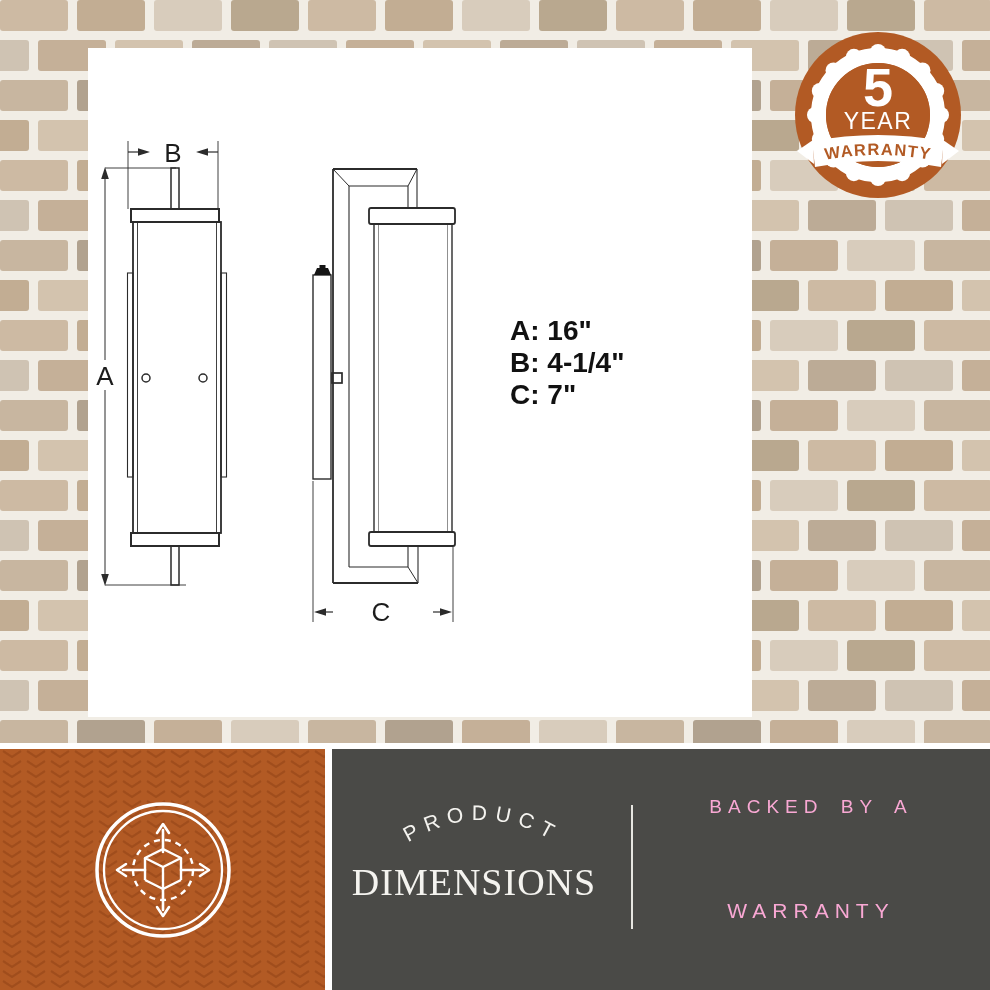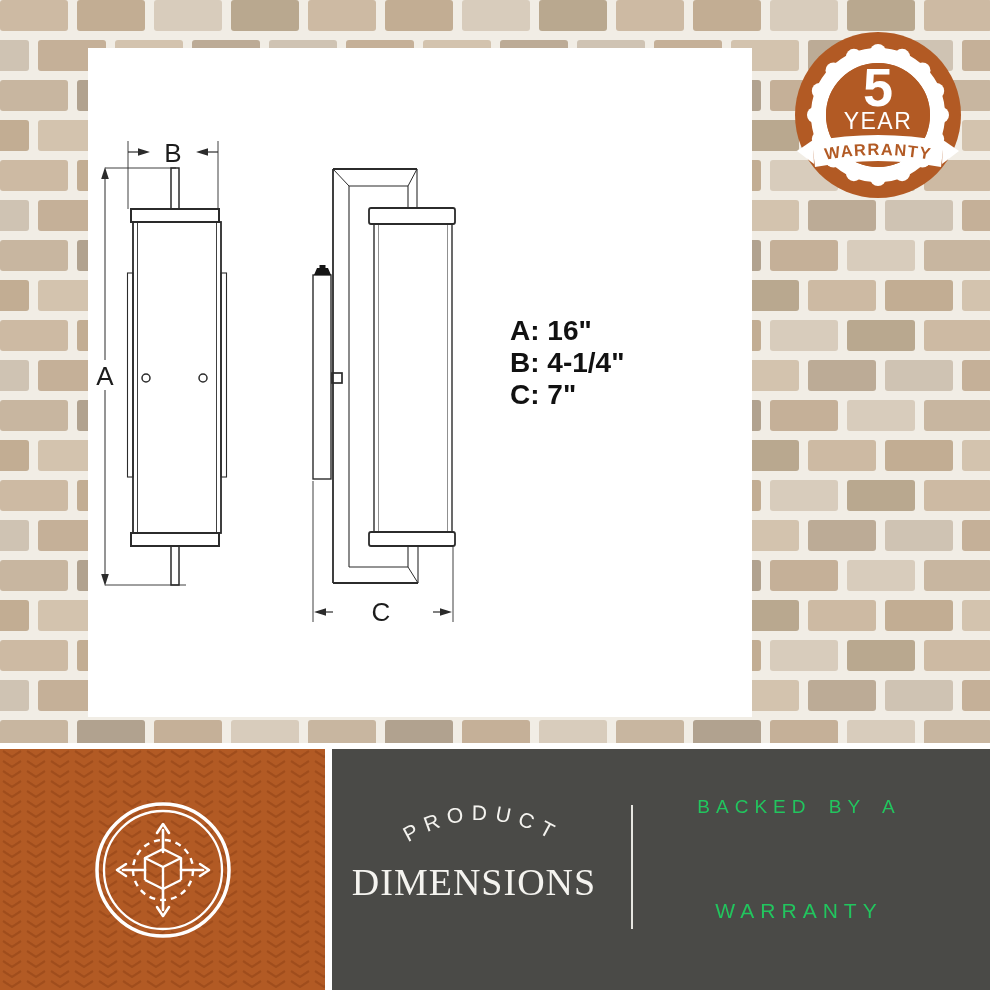--- a/index.html
+++ b/index.html
@@ -17,21 +17,21 @@
   .orange-pattern{position:absolute;left:0;top:0;}
   .dim-icon{position:absolute;left:63px;top:21px;}
   .dark-panel{position:absolute;left:332px;top:6px;width:658px;height:241px;background:#4a4a47;overflow:hidden;}
   .product-arc{position:absolute;left:0px;top:44px;}
   .dimensions-word{
     position:absolute;left:0;top:111px;width:284px;text-align:center;
     font-family:"Liberation Serif",serif;font-size:38px;letter-spacing:1px;
     color:#f4f3ef;font-weight:400;white-space:nowrap;
   }
   .divider{position:absolute;left:299px;top:56px;width:2px;height:124px;background:#f4f3ef;opacity:.92;}
-  .warranty-block{position:absolute;left:288px;top:0;width:358px;height:190px;color:#22c55e;}
+  .warranty-block{position:absolute;left:300px;top:0;width:358px;height:190px;color:#f9a8d4;}
   .wb-line{position:absolute;width:100%;text-align:center;white-space:nowrap;}
   .wb-backed{top:47px;font-size:19px;letter-spacing:6px;word-spacing:6px;}
   .wb-5year{top:97px;font-size:19px;letter-spacing:5px;}
   .wb-5year .five{font-size:36px;letter-spacing:0;vertical-align:-2px;margin-right:14px;}
   .wb-warranty{top:150px;font-size:21px;letter-spacing:6px;}
 </style>
 </head>
 <body>
 
 <div class="stage">

